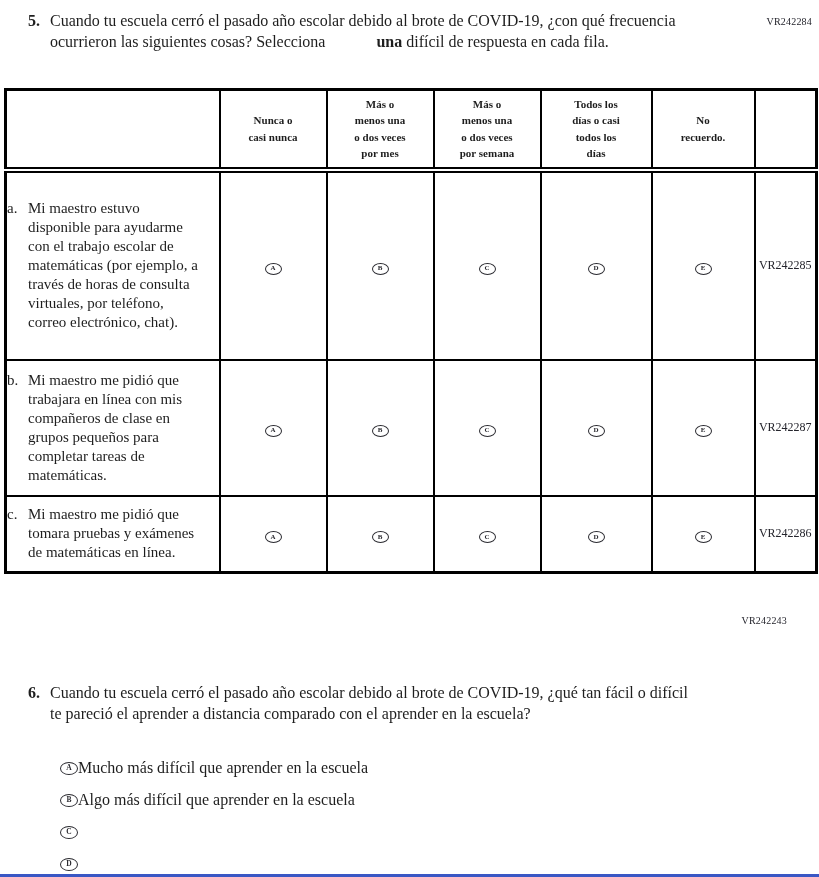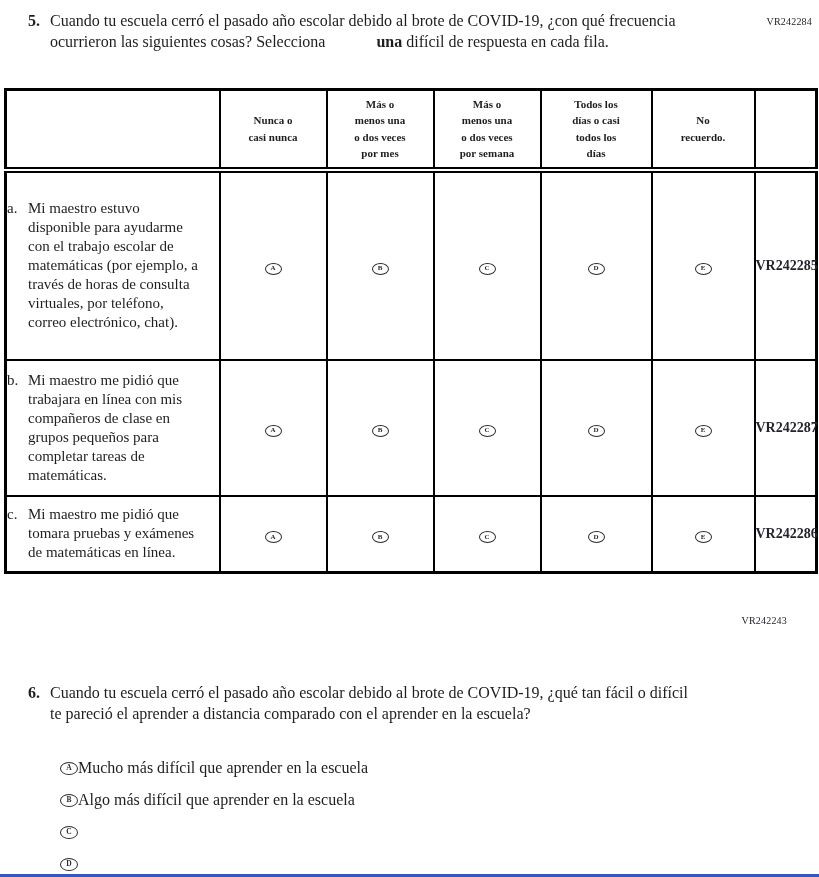--- a/index.html
+++ b/index.html
@@ -94,25 +94,24 @@
     align-items: center;
     justify-content: center;
     font-size: 7px;
     font-weight: bold;
     line-height: 1;
     color: #2a2a30;
     cursor: pointer;
     background: #fff;
   }
   td.vr-cell {
-    font-size: 14px;
+    font-size: 12px;
     text-align: center;
     color: #24242c;
     padding: 0 1px;
-    font-weight: bold;
   }
   .row-a td { height: 190px; }
   .row-b td { height: 136px; }
   .row-c td { height: 77px; }
 
   .options {
     position: absolute;
     top: 752px;
     left: 60px;
   }

